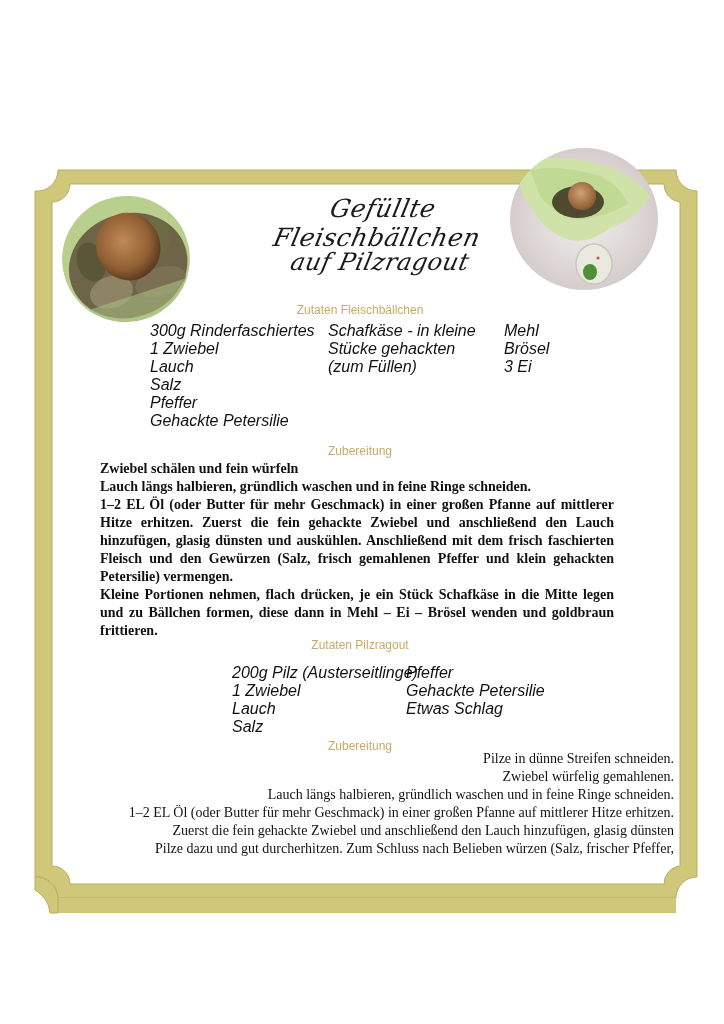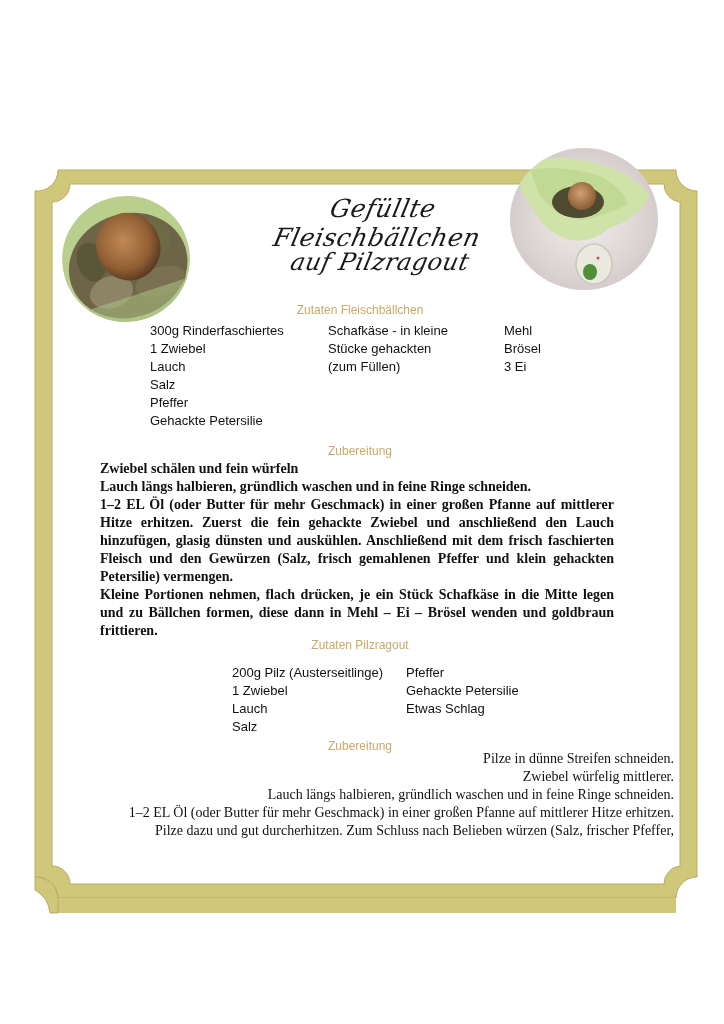--- a/index.html
+++ b/index.html
@@ -8,21 +8,21 @@
   .frame { position:absolute; left:0; top:0; width:724px; height:1024px; }
   .photo { position:absolute; overflow:hidden; }
   .photo-left { left:62px; top:196px; width:128px; height:126px; border-radius:50%; transform:rotate(-18deg); }
   .photo-right { left:510px; top:148px; width:148px; height:142px; border-radius:50%; }
   .photo svg { width:100%; height:100%; display:block; }
   .title { position:absolute; left:250px; width:260px; text-align:center;
            font-family:"DejaVu Serif", serif; font-style:italic; font-weight:normal; color:#1a1a1a; letter-spacing:0.5px; }
   .title-1 { top:194px; font-size:25px; transform:skewX(-12deg); }
   .title-2 { top:248px; font-size:24px; transform:skewX(-12deg); }
   .heading { position:absolute; font-family:"Liberation Sans", sans-serif; font-size:12px; color:#c8a969; text-align:center; }
-  .ing { position:absolute; font-family:"Liberation Sans", sans-serif; font-size:13px; line-height:18px; color:#111; }
+  .ing { position:absolute; font-family:"Liberation Sans", sans-serif; font-size:16px; line-height:18px; color:#111;font-style:italic; }
   .ing div { white-space:nowrap; }
   .steps { position:absolute; font-family:"Liberation Serif", serif; font-size:14px; line-height:18px; color:#111;text-align:right; }
   .steps div { }
   .justify { text-align:justify;font-weight:bold; }
 </style>
 </head>
 <body>
 
 <svg class="frame" viewBox="0 0 724 1024" xmlns="http://www.w3.org/2000/svg">
   <path fill="#cfc77a" stroke="#b9ad62" stroke-width="1" fill-rule="evenodd" d="M58,170 L676,170 A21,21 0 0 0 697,191 L697,877 A21,21 0 0 0 676,898 L676,898 L58,898 A21,21 0 0 0 35,877 L35,191 A21,21 0 0 0 58,170 Z
@@ -115,17 +115,18 @@
 </div>
 <div class="ing" style="left:406px; top:664px;">
   <div>Pfeffer</div>
   <div>Gehackte Petersilie</div>
   <div>Etwas Schlag</div>
 </div>
 
 <div class="heading" style="left:250px; top:739px; width:220px;">Zubereitung</div>
 <div class="steps" style="left:84px; top:750px; width:590px;">
   <div>Pilze in dünne Streifen schneiden.</div>
-  <div>Zwiebel würfelig mittlerer.</div>
+  <div>Zwiebel würfelig gemahlenen.</div>
   <div>Lauch längs halbieren, gründlich waschen und in feine Ringe schneiden.</div>
   <div>1–2 EL Öl (oder Butter für mehr Geschmack) in einer großen Pfanne auf mittlerer Hitze erhitzen.</div>
+  <div>Zuerst die fein gehackte Zwiebel und anschließend den Lauch hinzufügen, glasig dünsten</div>
   <div>Pilze dazu und gut durcherhitzen. Zum Schluss nach Belieben würzen (Salz, frischer Pfeffer,</div>
 </div>
 
 </body></html>

